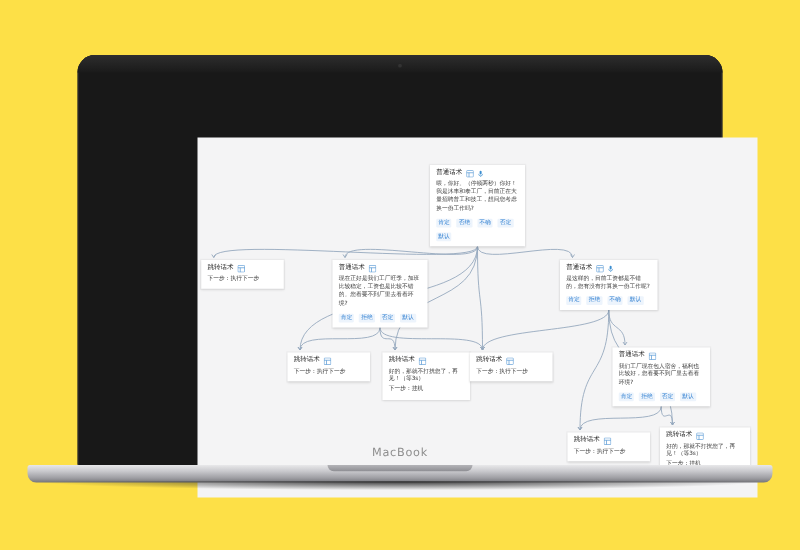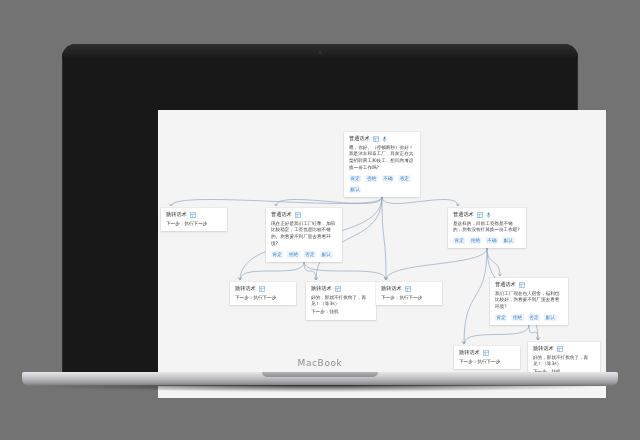--- a/index.html
+++ b/index.html
@@ -2,21 +2,21 @@
 <html><head>
 <meta charset="utf-8">
 <style>
   * { box-sizing: border-box; margin: 0; padding: 0; }
   html, body {
     width: 640px; height: 440px;
     background: #000;
     font-family: "DejaVu Sans", "Liberation Sans", sans-serif;
     overflow: hidden;
   }
-  #stage { position: relative; width: 640px; height: 440px; background: #737373; }
+  #stage { position: relative; width: 640px; height: 440px; background: #fde047; }
 
   
   .laptop-lid {
     position: absolute; left: 62px; top: 44px;
     width: 516px; height: 330px;
     background: #181818;
     border-radius: 14px 14px 3px 3px;
     box-shadow: inset 0 0 0 1px #2b2b2b;
   }
   .lid-top-glint {

